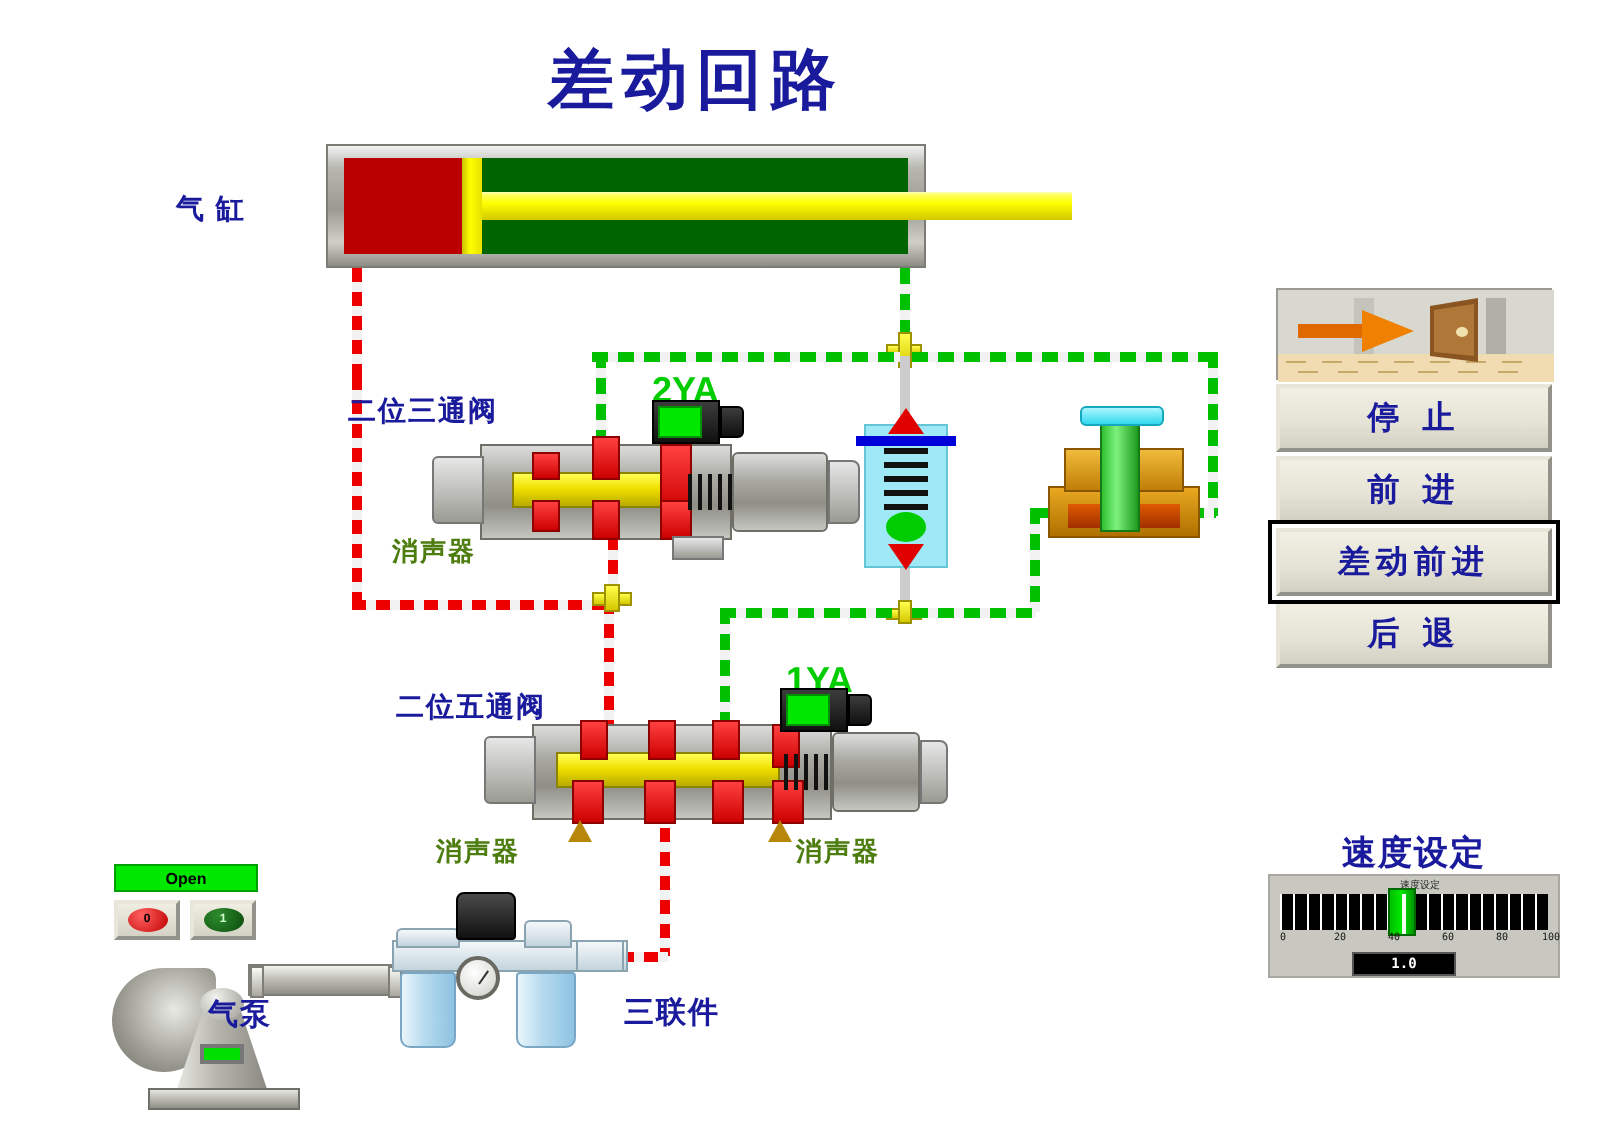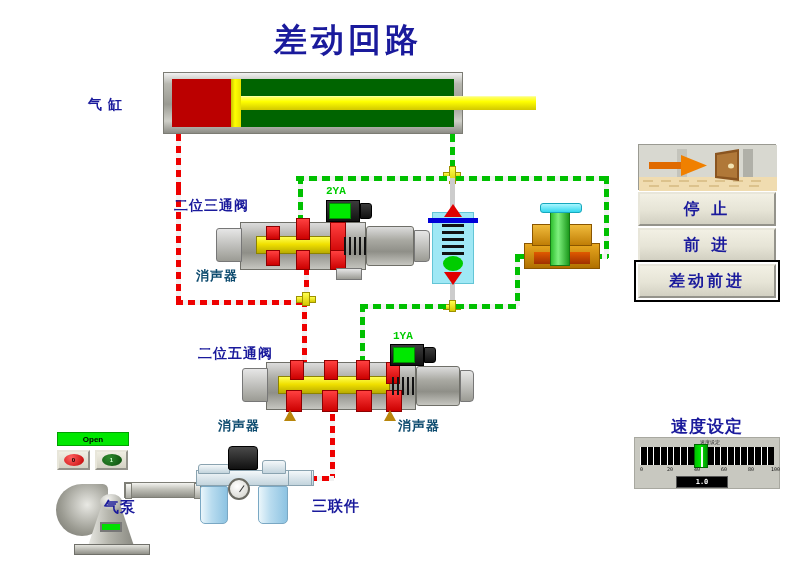--- a/index.html
+++ b/index.html
@@ -17,22 +17,22 @@
   #title{
     left:0;top:18px;width:696px;text-align:center;
     font-size:33px;font-weight:bold;color:#1a1a9c;
     letter-spacing:4px;
     font-family:"DejaVu Sans","Liberation Sans",sans-serif;
   }
 
   
   .lbl{font-size:14px;font-weight:bold;white-space:nowrap;letter-spacing:1px;}
   .lbl-blue{color:#1a1a9c;}
-  .lbl-green{color:#0c4a6e;}
-  .lbl-sol{color:#00cc00;font-size:11px;font-weight:bold;font-family:Liberation Mono, monospace;}
+  .lbl-green{color:#4d7c0f;}
+  .lbl-sol{color:#00cc00;font-size:18px;font-weight:bold;font-family:Liberation Sans, sans-serif;}
 
   
   #cyl-body{
     left:163px;top:72px;width:300px;height:62px;
     background:linear-gradient(180deg,#f2f2f2 0%,#b8b8b0 18%,#9a9a92 52%,#cfcfc8 80%,#8d8d86 100%);
     border:1px solid #7c7c74;box-sizing:border-box;
   }
   #cyl-chamber-left{
     left:172px;top:79px;width:59px;height:48px;background:#bb0000;
   }
@@ -427,20 +427,21 @@
         <rect x="10" y="17" width="36" height="7" fill="#e06a00"></rect>
         <polygon points="42,10 68,20.5 42,31" fill="#f08000"></polygon>
         <polygon points="76,8 100,4 100,36 76,33" fill="#8a5520"></polygon>
         <polygon points="78,10 98,7 98,33 78,31" fill="#b07838"></polygon>
         <ellipse cx="92" cy="21" rx="3" ry="2.5" fill="#f2e2b0"></ellipse>
       </svg>
     </div>
     <div class="btn">停 止</div>
     <div class="btn">前 进</div>
     <div class="btn focused">差动前进</div>
+    <div class="btn">后 退</div>
   </div>
 
   <div class="abs" id="speed-title">速度设定</div>
   <div class="abs" id="gauge"></div>
   <div class="abs" id="gauge-cap">速度设定</div>
   <div class="abs" id="track">
     <span class="tickrow" style="top:0;"></span>
     <span class="tickrow" style="top:9px;"></span>
   </div>
   <div class="abs" id="slider-thumb"></div>

